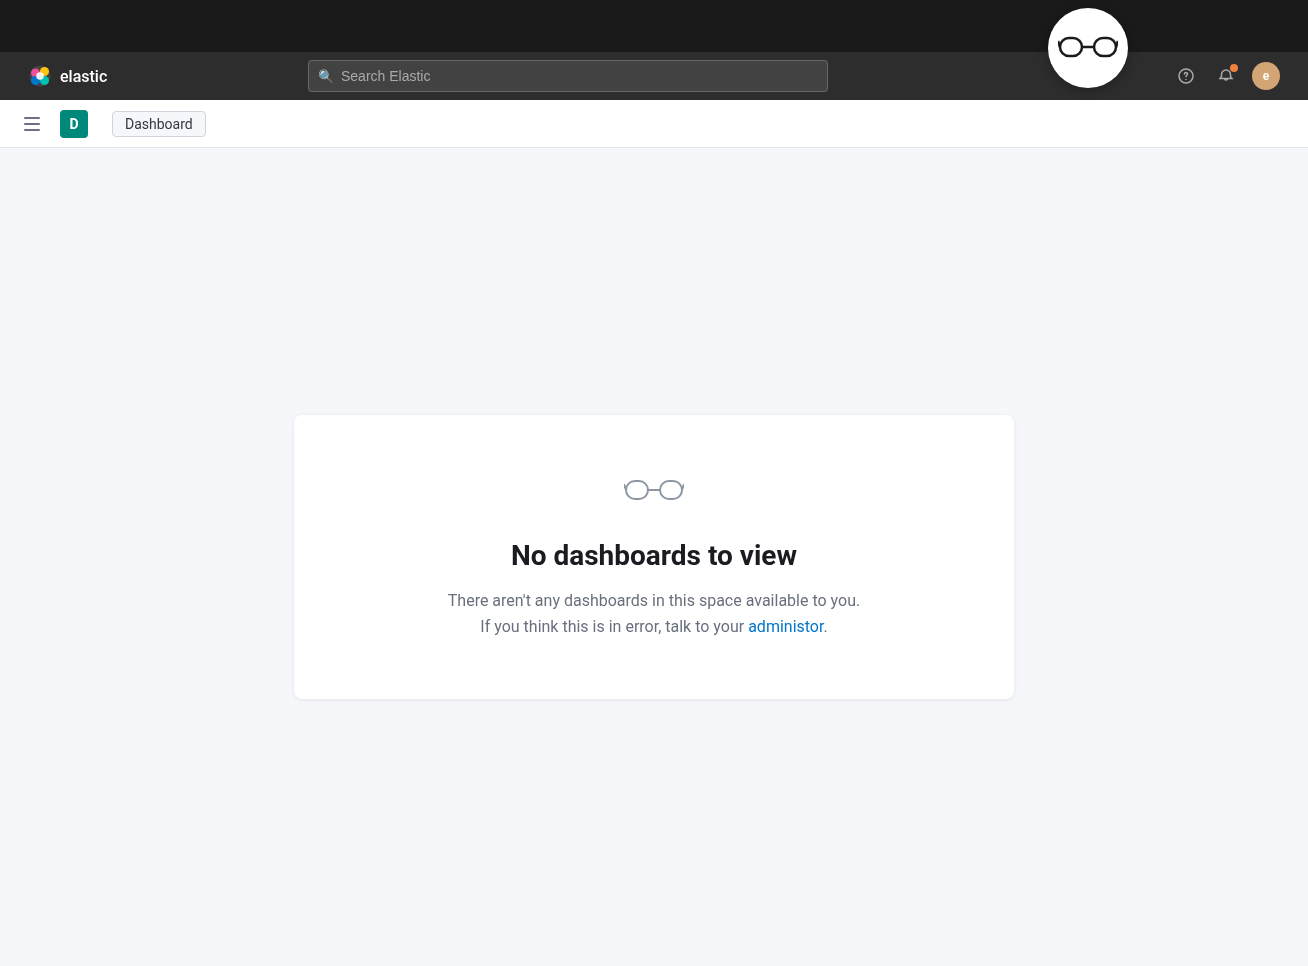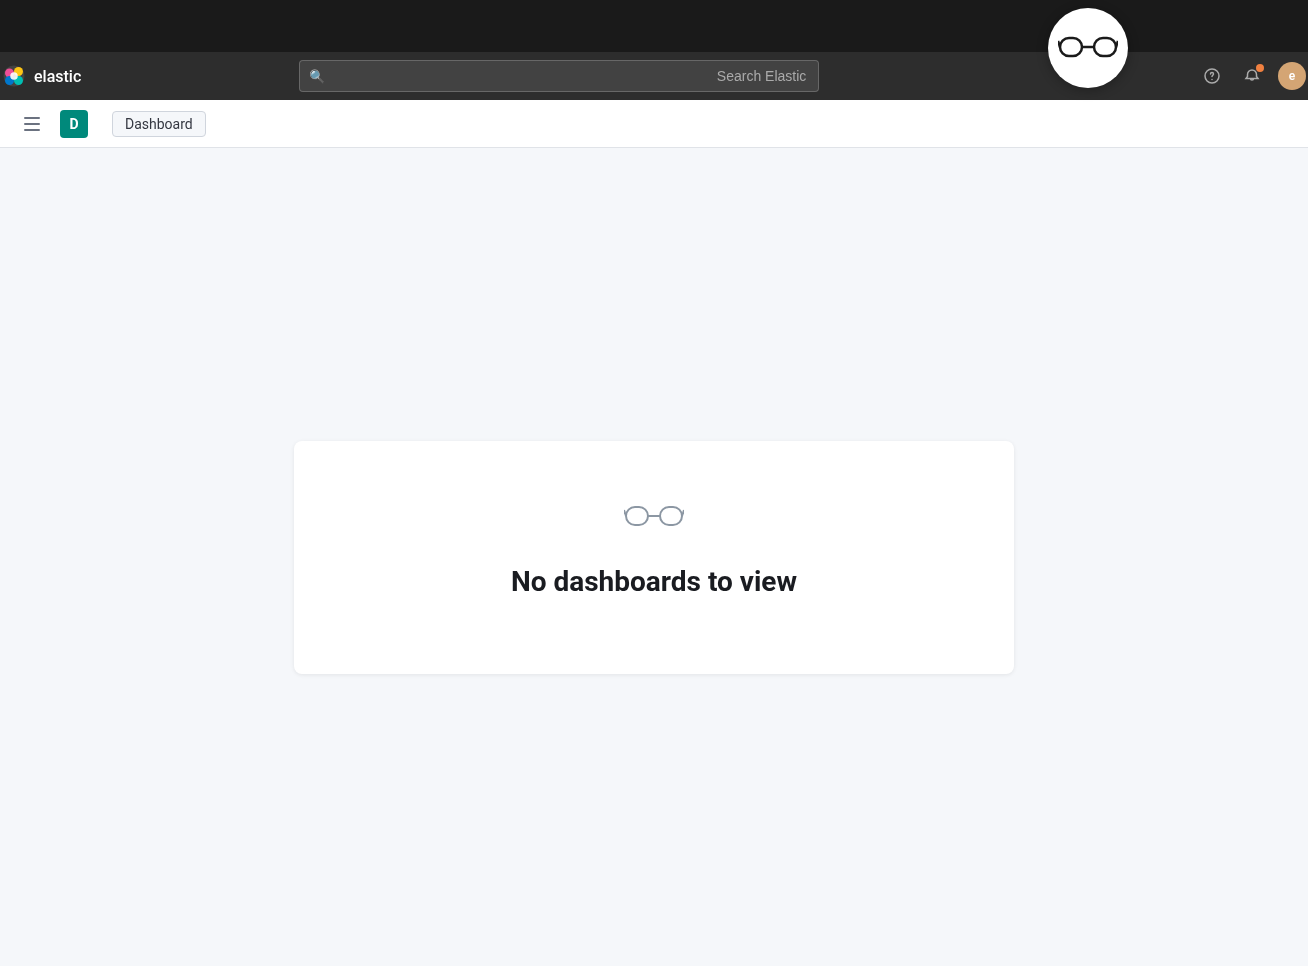--- a/index.html
+++ b/index.html
@@ -43,21 +43,21 @@
       box-shadow: 0 2px 12px rgba(0,0,0,0.3);
     }
 
     
     .navbar {
       width: 100%;
       height: 48px;
       background: #2d2d2d;
       display: flex;
       align-items: center;
-      padding: 0 2px;
+      padding: 0 28px;
       gap: 16px;
       position: relative;
     }
 
     .elastic-logo {
       display: flex;
       align-items: center;
       gap: 8px;
       color: white;
       font-size: 16px;
@@ -81,21 +81,20 @@
     .search-input {
       width: 100%;
       height: 32px;
       background: rgba(255,255,255,0.1);
       border: 1px solid rgba(255,255,255,0.2);
       border-radius: 4px;
       color: #ccc;
       font-size: 14px;
       padding: 0 12px 0 32px;
       outline: none;
-      text-align: right;
     }
 
     .search-input::placeholder {
       color: #aaa;
     }
 
     .search-icon-nav {
       position: absolute;
       left: 10px;
       top: 50%;
@@ -328,14 +327,20 @@
     <div class="empty-state-icon">
       <svg class="glasses-svg" width="60" height="36" viewBox="0 0 60 36" fill="none" xmlns="http://www.w3.org/2000/svg">
         <rect x="2" y="6" width="22" height="18" rx="9" stroke="#8c97a3" stroke-width="2" fill="none"></rect>
         <rect x="36" y="6" width="22" height="18" rx="9" stroke="#8c97a3" stroke-width="2" fill="none"></rect>
         <line x1="24" y1="15" x2="36" y2="15" stroke="#8c97a3" stroke-width="2"></line>
         <line x1="2" y1="15" x2="0" y2="9" stroke="#8c97a3" stroke-width="2"></line>
         <line x1="58" y1="15" x2="60" y2="9" stroke="#8c97a3" stroke-width="2"></line>
       </svg>
     </div>
     <h1 class="empty-state-title">No dashboards to view</h1>
+    <p class="empty-state-desc">
+      <span>There aren't any dashboards in this space available to you.</span>
+      <br>
+      <span>If you think this is in error, talk to your</span>
+      <a class="admin-link" href="#">administor</a><span>.</span>
+    </p>
   </div>
 </main>
 
 </body></html>

